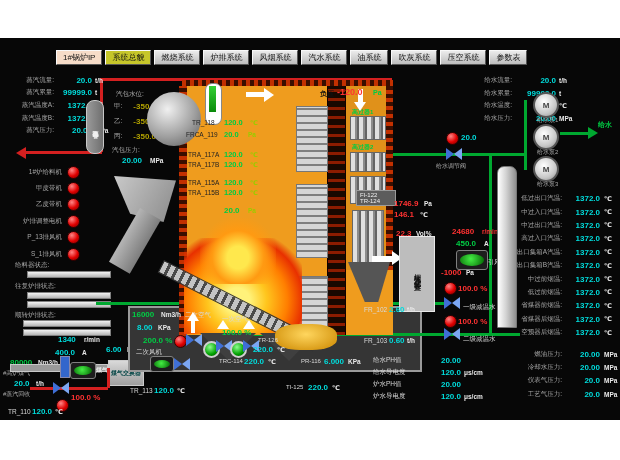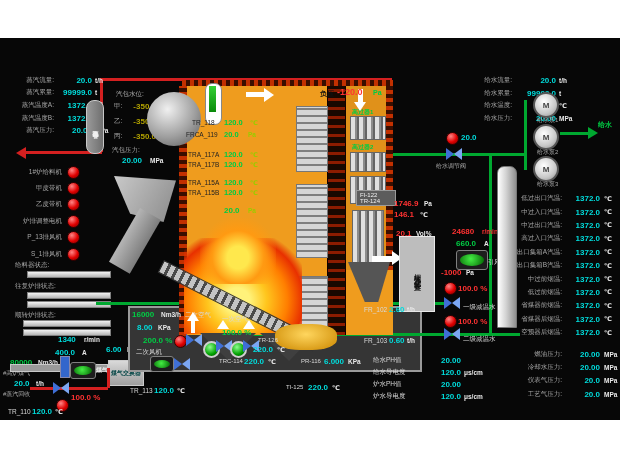--- a/index.html
+++ b/index.html
@@ -100,20 +100,32 @@
   .gaugefill{background:linear-gradient(#34d034,#0a8a0a);}
   .funnel{background:linear-gradient(120deg,#c9c9c9,#8a8a8a);clip-path:polygon(0 0,100% 10%,80% 100%,26% 82%);}
   .chute{background:linear-gradient(90deg,#b5b5b5,#7d7d7d);transform:rotate(30deg);transform-origin:left top;}
 </style>
 </head>
 <body>
 
 <div class="screen">
   <div class="abs blackbg"></div>
 
+  <div class="abs tabbar">
+    <div class="tab pink">1#锅炉IP</div>
+    <div class="tab act">系统总貌</div>
+    <div class="tab">燃烧系统</div>
+    <div class="tab">炉排系统</div>
+    <div class="tab">风烟系统</div>
+    <div class="tab">汽水系统</div>
+    <div class="tab">油系统</div>
+    <div class="tab">吹灰系统</div>
+    <div class="tab">压空系统</div>
+    <div class="tab">参数表</div>
+  </div>
 
   <div class="abs rpipeH" style="left:100px;top:78px;width:292px;"></div>
   <div class="abs rpipeV" style="left:100px;top:78px;height:74px;"></div>
   <div class="abs rpipeH" style="left:20px;top:151px;width:82px;"></div>
   <div class="abs ah-l" style="left:10px;top:147px;"></div>
 
   <div class="abs steamlist" style="left:2px;top:74px;width:114px;">
 
       <div class="row">
         <span class="lbl l">蒸汽流量:</span>
@@ -322,28 +334,28 @@
 
   <div class="abs fibox" style="left:356px;top:190px;width:32px;">
     <div style="font-size:6px;color:#f0f0f0;">FI-122</div>
     <div style="font-size:6px;color:#f0f0f0;">TR-124</div>
   </div>
 
   <div class="abs rd" style="left:394px;top:199px;">1746.9</div>
   <div class="abs wt" style="left:424px;top:200px;">Pa</div>
   <div class="abs rd" style="left:394px;top:210px;">146.1</div>
   <div class="abs wt" style="left:420px;top:211px;">℃</div>
-  <div class="abs rd" style="left:396px;top:229px;">20.1</div>
+  <div class="abs rd" style="left:396px;top:229px;">22.3</div>
   <div class="abs wt" style="left:416px;top:230px;">Vol%</div>
   <div class="abs purifier" style="left:399px;top:236px;width:34px;height:74px;">
     <span class="vtext">烟气净化装置</span>
   </div>
   <div class="abs rd" style="left:452px;top:227px;">24680</div>
   <div class="abs rd" style="left:482px;top:228px;font-size:6.5px;">r/min</div>
-  <div class="abs gn" style="left:456px;top:239px;">660.0</div>
+  <div class="abs gn" style="left:456px;top:239px;">450.0</div>
   <div class="abs wt" style="left:484px;top:240px;">A</div>
   <div class="abs fanbox" style="left:456px;top:250px;width:30px;height:18px;"></div>
   <div class="abs lblw" style="left:488px;top:258px;font-size:6px;">引风机</div>
   <div class="abs rd" style="left:441px;top:268px;">-1000</div>
   <div class="abs wt" style="left:466px;top:269px;">Pa</div>
   <div class="abs chimney" style="left:497px;top:166px;width:18px;height:160px;"></div>
 
   <div class="abs fwlist" style="left:466px;top:74px;width:132px;">
 
       <div class="row">

